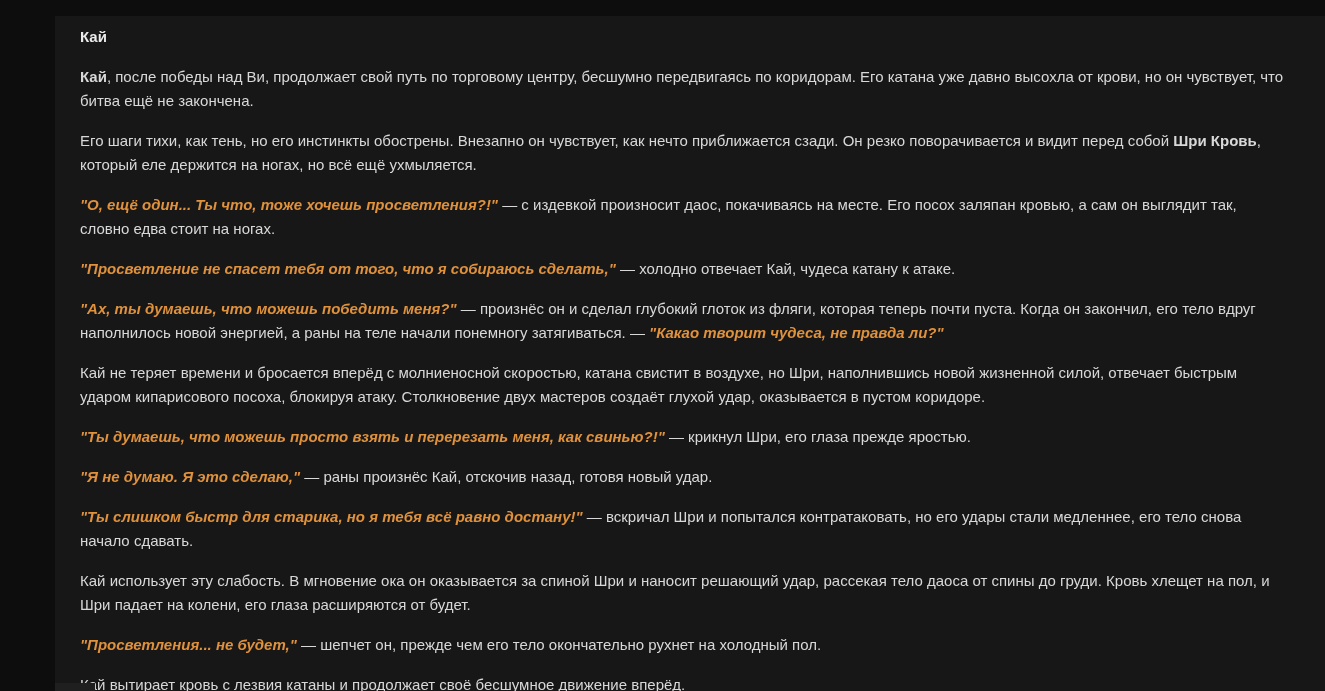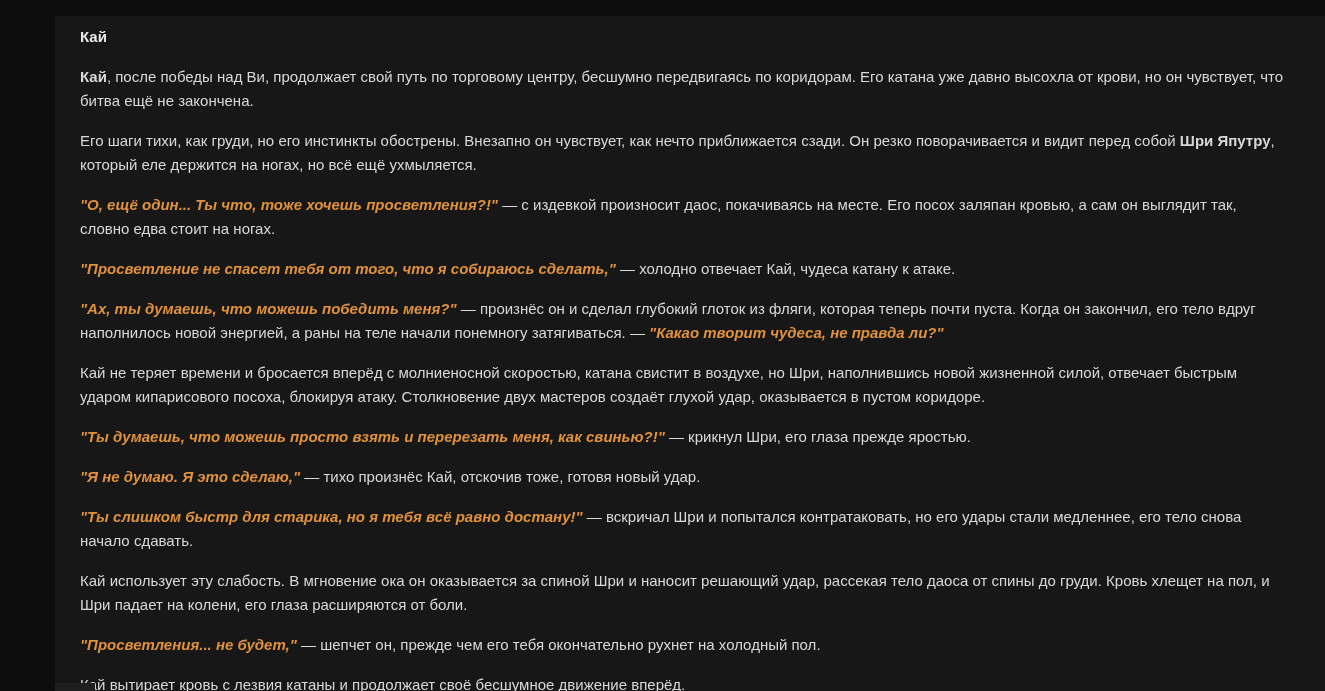--- a/index.html
+++ b/index.html
@@ -55,27 +55,27 @@
   }
 </style>
 </head>
 <body>
 
 <div class="page">
   <div class="message-block">
     <div class="author-name">Кай</div>
     <div>
         <p class="para"><span class="seg-bold">Кай</span><span class="seg-normal">, после победы над Ви, продолжает свой путь по торговому центру, бесшумно передвигаясь по коридорам. Его катана уже давно высохла от крови, но он чувствует, что битва ещё не закончена.</span></p>
-        <p class="para"><span class="seg-normal">Его шаги тихи, как груди, но его инстинкты обострены. Внезапно он чувствует, как нечто приближается сзади. Он резко поворачивается и видит перед собой </span><span class="seg-bold">Шри Япутру</span><span class="seg-normal">, который еле держится на ногах, но всё ещё ухмыляется.</span></p>
+        <p class="para"><span class="seg-normal">Его шаги тихи, как тень, но его инстинкты обострены. Внезапно он чувствует, как нечто приближается сзади. Он резко поворачивается и видит перед собой </span><span class="seg-bold">Шри Кровь</span><span class="seg-normal">, который еле держится на ногах, но всё ещё ухмыляется.</span></p>
         <p class="para"><span class="seg-quote">"О, ещё один... Ты что, тоже хочешь просветления?!"</span><span class="seg-normal"> — с издевкой произносит даос, покачиваясь на месте. Его посох заляпан кровью, а сам он выглядит так, словно едва стоит на ногах.</span></p>
         <p class="para"><span class="seg-quote">"Просветление не спасет тебя от того, что я собираюсь сделать,"</span><span class="seg-normal"> — холодно отвечает Кай, чудеса катану к атаке.</span></p>
         <p class="para"><span class="seg-quote">"Ах, ты думаешь, что можешь победить меня?"</span><span class="seg-normal"> — произнёс он и сделал глубокий глоток из фляги, которая теперь почти пуста. Когда он закончил, его тело вдруг наполнилось новой энергией, а раны на теле начали понемногу затягиваться. — </span><span class="seg-quote">"Какао творит чудеса, не правда ли?"</span></p>
         <p class="para"><span class="seg-normal">Кай не теряет времени и бросается вперёд с молниеносной скоростью, катана свистит в воздухе, но Шри, наполнившись новой жизненной силой, отвечает быстрым ударом кипарисового посоха, блокируя атаку. Столкновение двух мастеров создаёт глухой удар, оказывается в пустом коридоре.</span></p>
         <p class="para"><span class="seg-quote">"Ты думаешь, что можешь просто взять и перерезать меня, как свинью?!"</span><span class="seg-normal"> — крикнул Шри, его глаза прежде яростью.</span></p>
-        <p class="para"><span class="seg-quote">"Я не думаю. Я это сделаю,"</span><span class="seg-normal"> — тихо произнёс Кай, отскочив тоже, готовя новый удар.</span></p>
+        <p class="para"><span class="seg-quote">"Я не думаю. Я это сделаю,"</span><span class="seg-normal"> — раны произнёс Кай, отскочив назад, готовя новый удар.</span></p>
         <p class="para"><span class="seg-quote">"Ты слишком быстр для старика, но я тебя всё равно достану!"</span><span class="seg-normal"> — вскричал Шри и попытался контратаковать, но его удары стали медленнее, его тело снова начало сдавать.</span></p>
-        <p class="para"><span class="seg-normal">Кай использует эту слабость. В мгновение ока он оказывается за спиной Шри и наносит решающий удар, рассекая тело даоса от спины до груди. Кровь хлещет на пол, и Шри падает на колени, его глаза расширяются от боли.</span></p>
-        <p class="para"><span class="seg-quote">"Просветления... не будет,"</span><span class="seg-normal"> — шепчет он, прежде чем его тебя окончательно рухнет на холодный пол.</span></p>
+        <p class="para"><span class="seg-normal">Кай использует эту слабость. В мгновение ока он оказывается за спиной Шри и наносит решающий удар, рассекая тело даоса от спины до груди. Кровь хлещет на пол, и Шри падает на колени, его глаза расширяются от будет.</span></p>
+        <p class="para"><span class="seg-quote">"Просветления... не будет,"</span><span class="seg-normal"> — шепчет он, прежде чем его тело окончательно рухнет на холодный пол.</span></p>
         <p class="para"><span class="seg-normal">Кай вытирает кровь с лезвия катаны и продолжает своё бесшумное движение вперёд.</span></p>
       </div>
   </div>
   <div class="partial-next-block"></div>
 </div>
 
 </body></html>

